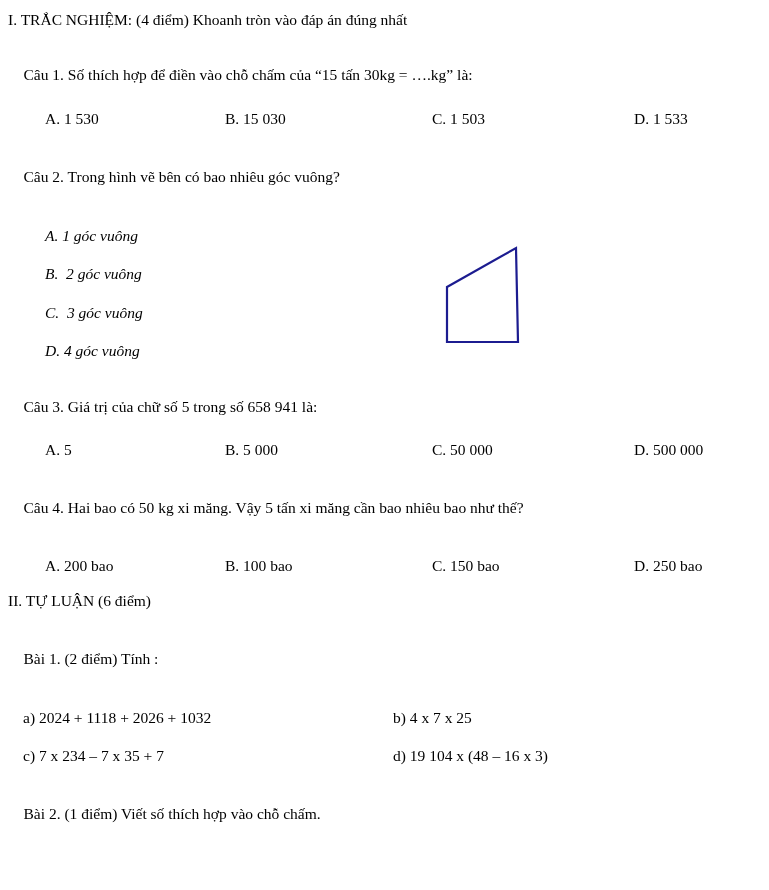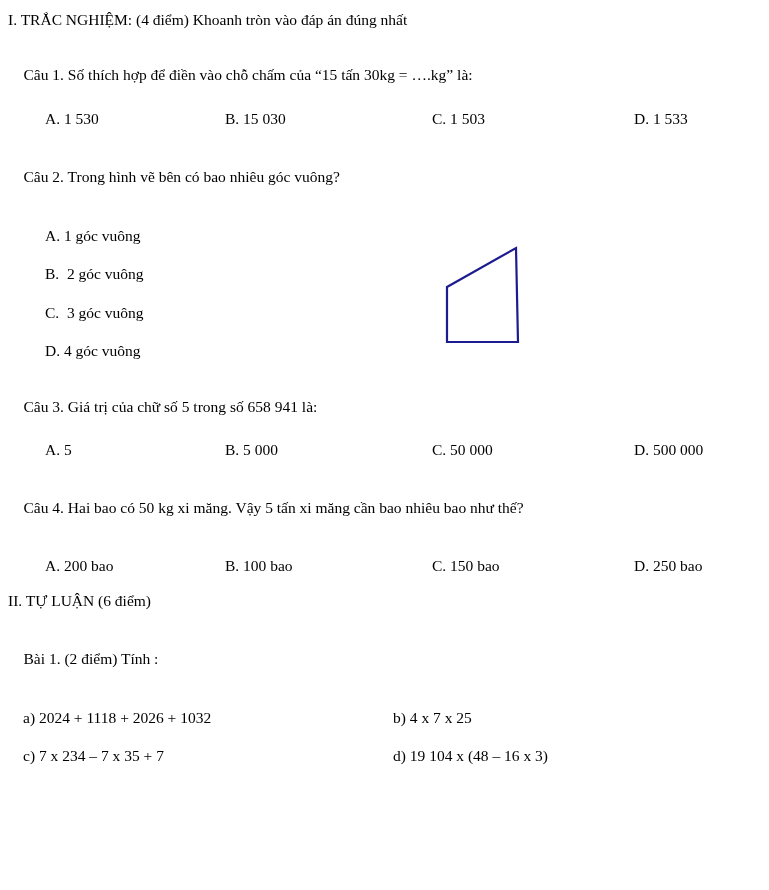--- a/index.html
+++ b/index.html
@@ -8,21 +8,21 @@
     font-family: "Liberation Serif", serif;
     font-size: 15.5px; color: #000;
   }
   .page { position: relative; width: 769px; height: 890px; padding: 0 10px 0 8px; box-sizing: border-box; }
   .line { line-height: 20px; white-space: pre; }
   .bold { font-weight: normal; }
   
   .opts4 { display: grid; grid-template-columns: 180px 207px 202px auto; padding-left: 37px; line-height: 20px; white-space: pre; }
   
   .q2wrap { position: relative; }
-  .q2wrap .line { padding-left: 37px; }
+  .q2wrap .line { padding-left: 37px; font-style: italic; }
   .figure-box { position: absolute; left: 437px; top: 20px; width: 76px; height: 98px; }
   
   .cols2a { display: grid; grid-template-columns: 370px auto; padding-left: 15px; line-height: 20px; white-space: pre; }
 </style>
 </head>
 <body>
 
 <div class="page">
 
   <div class="line bold" style="margin-top:10px">I. TRẮC NGHIỆM: (4 điểm) Khoanh tròn vào đáp án đúng nhất</div>
@@ -79,14 +79,17 @@
   </div>
   <div class="cols2a" style="margin-top:19px">
     <span>a) 2024 + 1118 + 2026 + 1032</span>
     <span>b) 4 x 7 x 25</span>
   </div>
   <div class="cols2a" style="margin-top:18px">
     <span>c) 7 x 234 – 7 x 35 + 7</span>
     <span>d) 19 104 x (48 – 16 x 3)</span>
   </div>
 
+  <div class="line" style="margin-top:18px">
+    <span class="bold">Bài 2.</span><span> (1 điểm) Viết số thích hợp vào chỗ chấm.</span>
+  </div>
 
 </div>
 
 </body></html>

